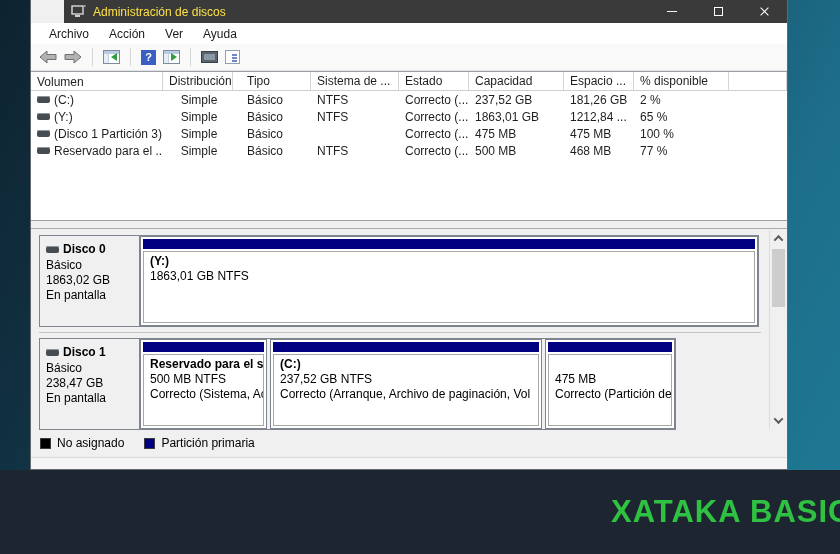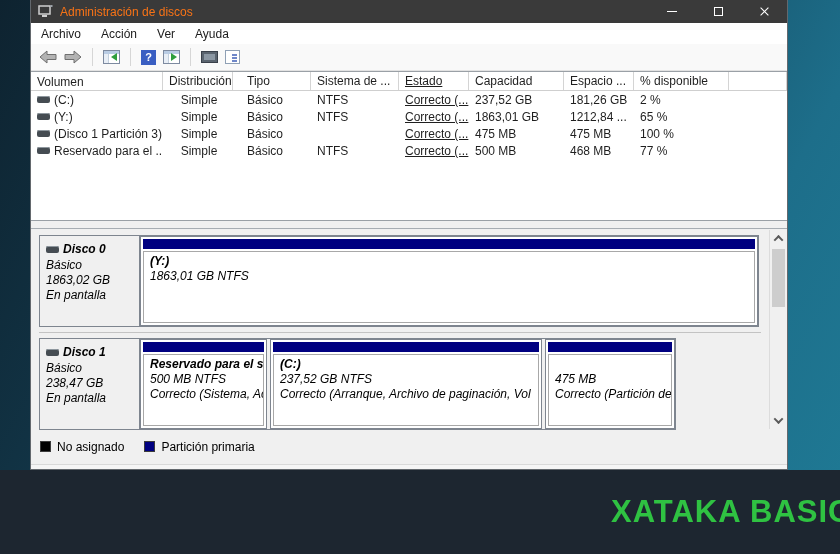--- a/index.html
+++ b/index.html
@@ -8,34 +8,34 @@
   .desktop { position:absolute; inset:0;
     background:linear-gradient(118deg,#0e2330 0%, #133c50 38%, #1d6e8a 78%, #1f7a95 100%); }
   .footer-band { position:absolute; left:0; right:0; top:470px; height:84px; background:#1d2630; }
   .branding { position:absolute; left:598px; top:486px; width:242px; height:52px;
     display:flex; align-items:center; gap:13px; overflow:hidden; }
   .brand-text { color:#2fc242; font-size:31px; font-weight:bold; letter-spacing:1px; white-space:nowrap; }
 
   
   .win { position:absolute; left:30px; top:0; width:758px; height:470px;
     background:#f0f0f0; border:1px solid #63686d; border-top:none; display:flex; flex-direction:column; }
-  .titlebar { height:23px; background:#3a3a3a; color:#f97316; display:flex; align-items:center;
-    padding-left:7px; flex:0 0 auto; }
+  .titlebar { height:23px; background:#3a3a3a; color:#fde047; display:flex; align-items:center;
+    padding-left:7px; flex:0 0 auto;margin-left:33px; }
   .titlebar .t-title { margin-left:7px; font-size:12px; }
   .t-spacer { flex:1; }
   .wbtn { width:46px; height:23px; display:flex; align-items:center; justify-content:center; }
   .min-glyph { width:10px; height:1px; background:#fff; }
   .max-glyph { width:9px; height:9px; border:1px solid #fff; }
   .close-glyph { position:relative; width:11px; height:11px; }
   .close-glyph::before,.close-glyph::after { content:""; position:absolute; left:5px; top:0;
     width:1px; height:11px; background:#fff; }
   .close-glyph::before { transform:rotate(45deg); }
   .close-glyph::after { transform:rotate(-45deg); }
 
-  .menubar { height:21px; background:#fff; display:flex; align-items:center; flex:0 0 auto; }
+  .menubar { height:21px; background:#fff; display:flex; align-items:center; padding-left:8px; flex:0 0 auto; }
   .menu-item { padding:2px 10px; color:#1b1b1b; }
 
   .toolbar { height:27px; background:#f9f9f9; border-bottom:1px solid #e2e2e2;
     display:flex; align-items:center; padding-left:8px; gap:7px; flex:0 0 auto; }
   .tsep { width:1px; height:18px; background:#d6d6d6; margin:0 3px; }
   .tbtn { display:flex; align-items:center; justify-content:center; }
   .winicon { width:17px; height:14px; border:1px solid #7d8aa0; background:#fff; position:relative; }
   .winicon .bar { position:absolute; top:0; left:0; right:0; height:3px; background:#b9cce4; }
   .winicon .col { position:absolute; top:3px; bottom:0; left:0; width:5px; background:#e8eef6; border-right:1px solid #c2cfdd; }
   .tri-left { position:absolute; bottom:2px; right:2px; width:0; height:0;
@@ -51,30 +51,30 @@
 
   
   .volpane { height:150px; background:#fff; border-top:1px solid #9aa0a6; border-bottom:1px solid #9aa0a6;
     overflow:hidden; flex:0 0 auto; }
   .vhead { display:flex; height:19px; border-bottom:1px solid #cfcfcf; background:#fff; }
   .vhead .hc { border-right:1px solid #d4d4d4; padding:2px 4px 0 6px; color:#1f1f1f;
     white-space:nowrap; overflow:hidden; }
   .vrow { display:flex; height:17px; align-items:center; }
   .vrow .c { padding:0 4px 0 6px; white-space:nowrap; overflow:hidden; color:#1f1f1f; }
   .c0{width:132px; display:flex; align-items:center; gap:4px;}
-  .c1{width:70px;text-align:center;} .c2{width:70px;margin-left:8px;} .c3{width:88px;} .c4{width:70px;text-decoration:underline;}
+  .c1{width:70px;text-align:center;} .c2{width:70px;margin-left:8px;} .c3{width:88px;} .c4{width:70px;}
   .c5{width:95px;} .c6{width:70px;} .c7{width:95px;} .cf{flex:1;}
   .dicon { width:13px; height:7px; background:#454c52; border-radius:2px; flex:0 0 auto;
     box-shadow:inset 0 1px 0 #8e979e; }
 
   .splitter { height:8px; background:#f0f0f0; border-bottom:1px solid #a7adb3; flex:0 0 auto; }
 
   
   .gpane { height:200px; background:#f0f0f0; position:relative; padding:6px 26px 0 8px; flex:0 0 auto; }
-  .diskrow { display:flex; width:max-content; border:1px solid #7e858f; background:#7dd3fc; height:92px;font-style:italic; }
+  .diskrow { display:flex; width:max-content; border:1px solid #7e858f; background:#7dd3fc; height:92px; }
   .dlabel { width:100px; background:#f0f0f0; border-right:1px solid #7e858f; padding:6px 4px 0 6px; }
   .dlabel .dl1 { display:flex; align-items:center; gap:4px; font-weight:bold; margin-bottom:2px; }
   .dlabel .dln { line-height:15px; }
   .parts { display:flex; background:#f0f0f0; }
   .part { background:#fff; border:1px solid #7e858f; margin-left:3px; display:flex; flex-direction:column; padding:2px; }
   .part:first-child { margin-left:0; }
   .pcolor { height:10px; background:#000080; flex:0 0 auto; }
   .pbody { flex:1; border:1px solid #a8a8a8; margin-top:2px; padding:2px 0 0 6px;
     overflow:hidden; white-space:nowrap; line-height:15px; }
   .plabel { font-weight:bold; height:15px; }
@@ -84,21 +84,21 @@
     border-left:1px solid #dcdcdc; display:flex; flex-direction:column; align-items:center; }
   .sbtn { width:17px; height:17px; display:flex; align-items:center; justify-content:center; }
   .chev-up { width:7px; height:7px; border-left:2px solid #5b5b5b; border-top:2px solid #5b5b5b;
     transform:rotate(45deg) translate(1px,1px); }
   .chev-down { width:7px; height:7px; border-left:2px solid #5b5b5b; border-top:2px solid #5b5b5b;
     transform:rotate(225deg) translate(1px,1px); }
   .sthumb { width:13px; height:58px; background:#cdcdcd; margin-top:2px; }
   .strack { flex:1; }
 
   
-  .legendbar { height:36px; background:#f0f0f0; display:flex; align-items:center; gap:20px;
+  .legendbar { height:29px; background:#f0f0f0; display:flex; align-items:center; gap:20px;
     padding-left:9px; border-bottom:1px solid #d9d9d9; flex:0 0 auto; }
   .litem { display:flex; align-items:center; gap:6px; }
   .sw { width:11px; height:11px; border:1px solid #3c3c3c; }
   .sw-black { background:#000000; }
   .sw-navy { background:#000080; }
   .statusbar { flex:1; background:#f5f5f5; }
 </style>
 </head>
 <body>
 

